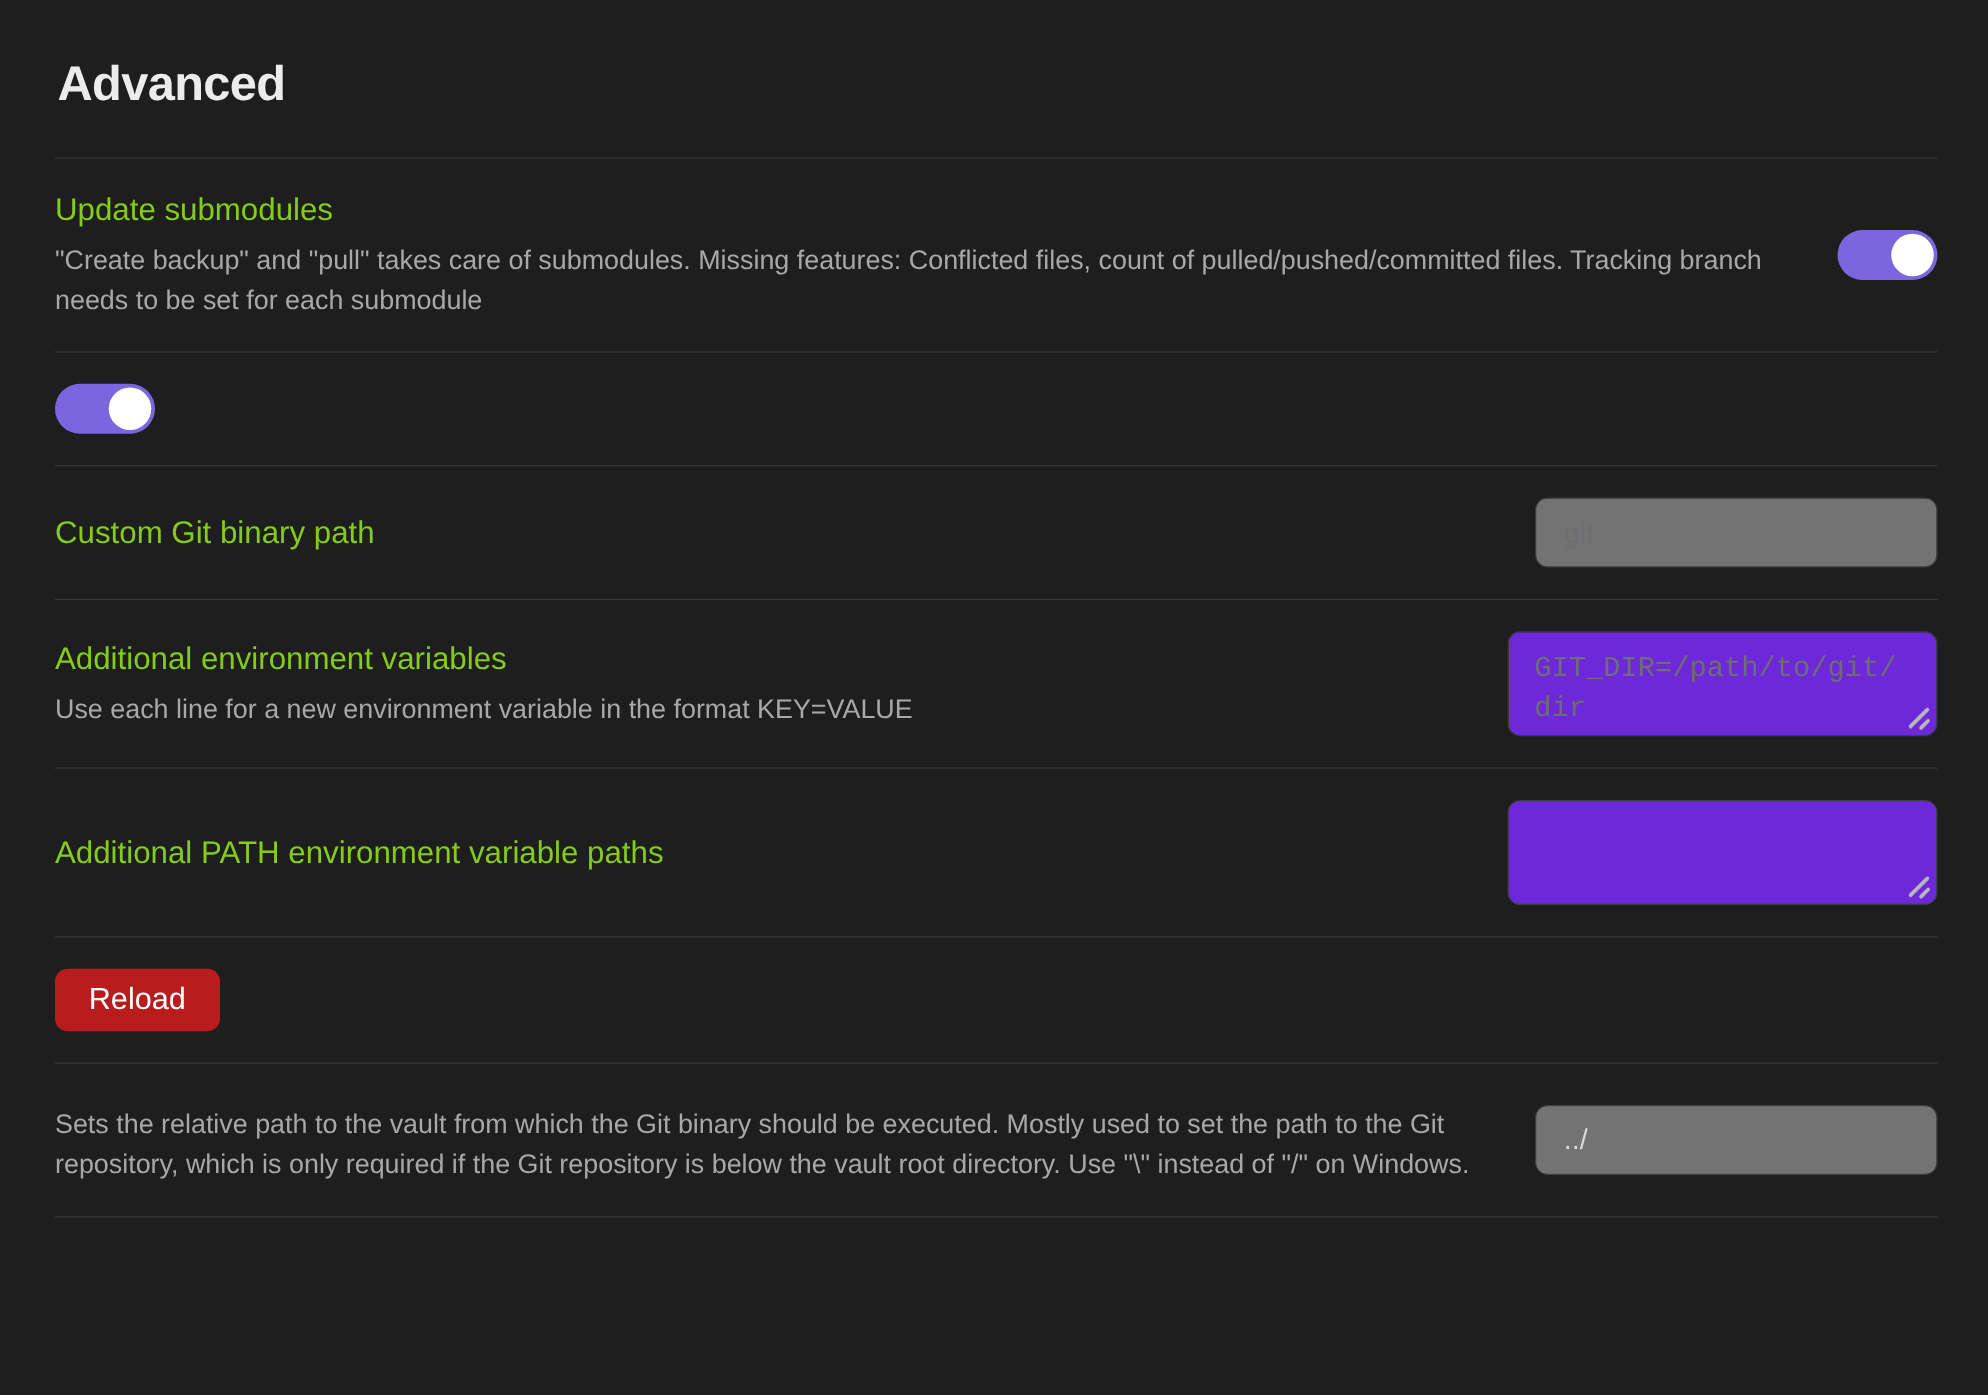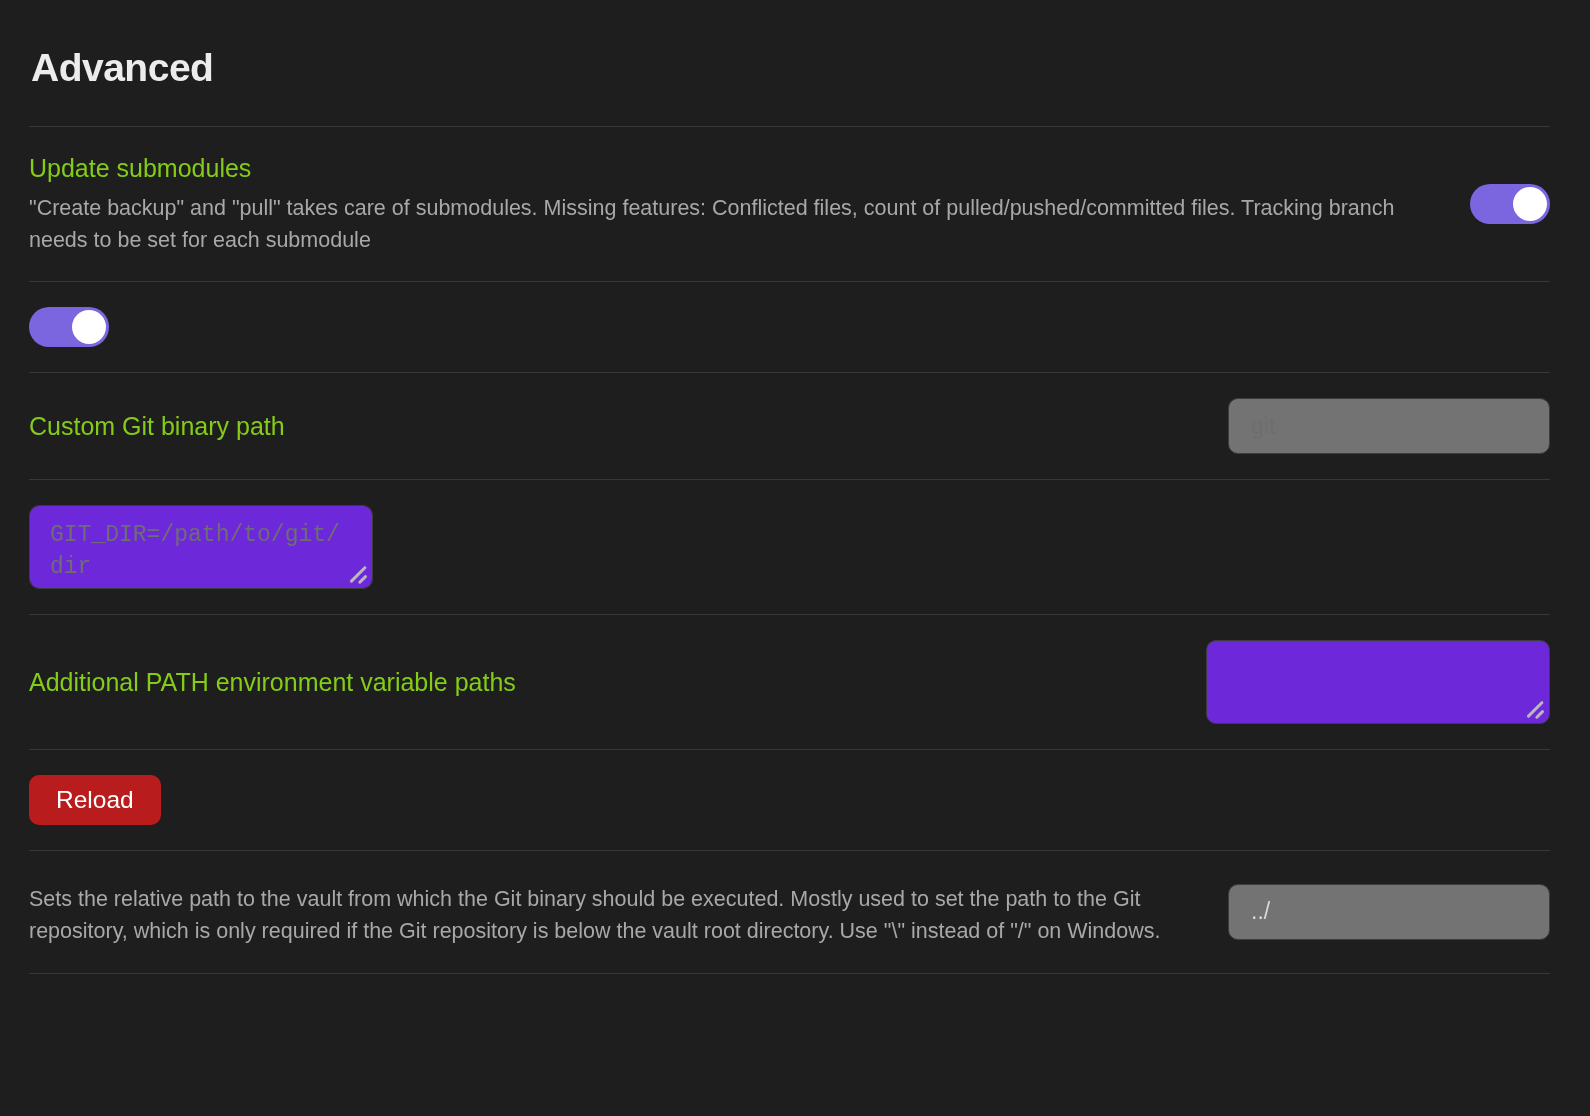--- a/index.html
+++ b/index.html
@@ -4,21 +4,21 @@
 <style>
   * { margin: 0; padding: 0; box-sizing: border-box; }
   html, body {
     width: 1590px; height: 1116px;
     background: #1e1e1f;
     font-family: "Liberation Sans", "DejaVu Sans", sans-serif;
     overflow: hidden;
   }
   .settings-pane {
     width: 1590px; height: 1116px;
-    padding: 34px 40px 0 29px;
+    padding: 34px 40px 0 44px;
     border-radius: 15px;
   }
   .page-title {
     font-size: 39px;
     font-weight: 700;
     letter-spacing: -0.5px;
     color: #ececec;
     margin: 12px 0 36px 2px;
   }
   .setting-item {
@@ -161,20 +161,24 @@
   <div class="setting-item">
     <div class="setting-info">
       <div class="setting-name">Custom Git binary path</div>
     </div>
     <div class="setting-control">
       <input type="text" class="text-input" placeholder="git" style="">
     </div>
   </div>
 
   <div class="setting-item">
+    <div class="setting-info">
+      <div class="setting-name">Additional environment variables</div>
+      <div class="setting-desc">Use each line for a new environment variable in the format KEY=VALUE</div>
+    </div>
     <div class="setting-control">
       <div class="textarea-wrap">
         <textarea class="env-textarea" placeholder="GIT_DIR=/path/to/git/dir" style=""></textarea>
         <div class="resize-grip"></div>
       </div>
     </div>
   </div>
 
   <div class="setting-item">
     <div class="setting-info">

